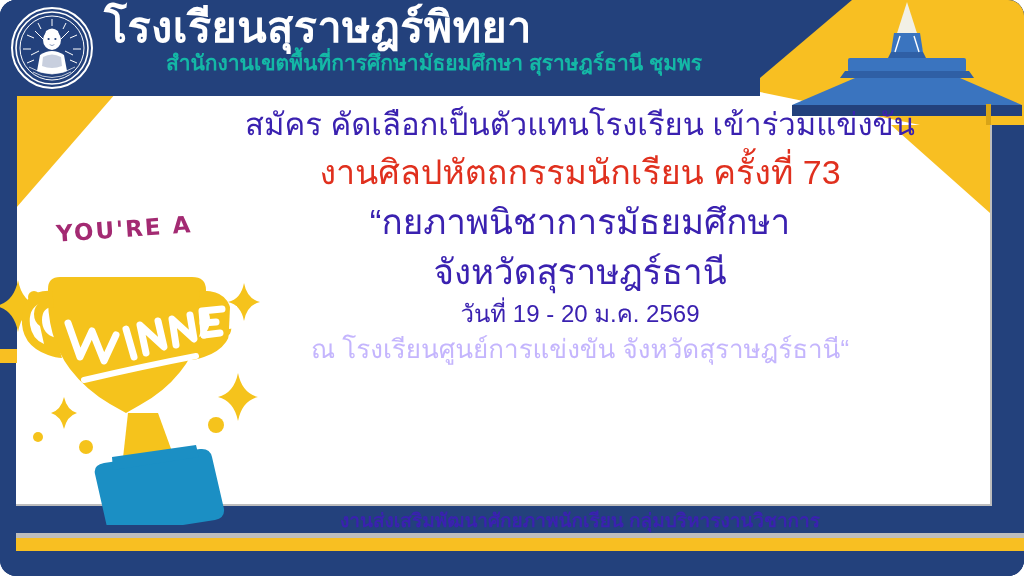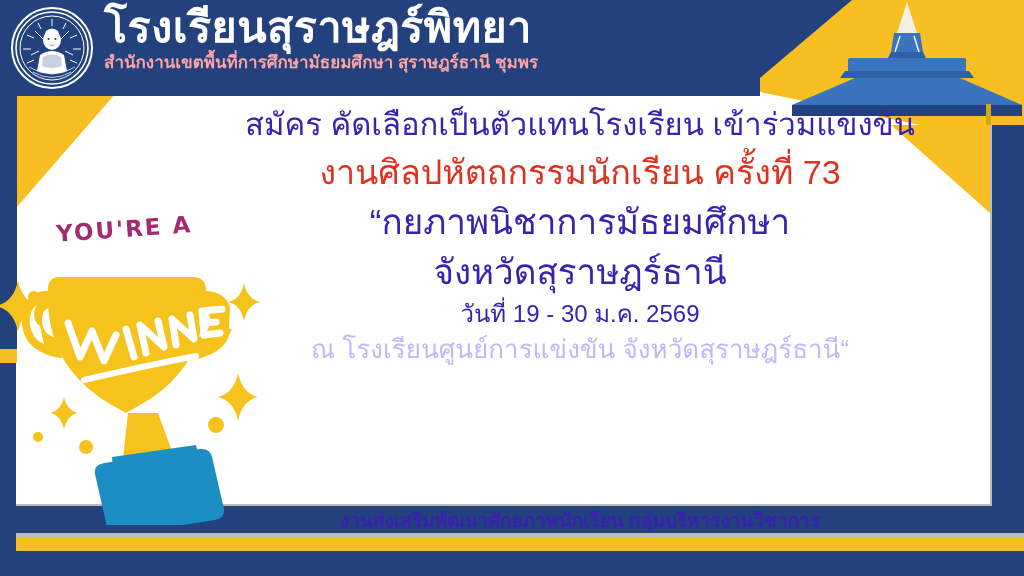--- a/index.html
+++ b/index.html
@@ -10,20 +10,21 @@
   body {
     font-family: "Liberation Sans", "DejaVu Sans", sans-serif;
   }
 
   #poster {
     position: relative;
     width: 1024px;
     height: 576px;
     overflow: hidden;
     background: #23417c;
+    border-radius: 16px;
   }
 
   
   .frame-navy {
     position: absolute;
     inset: 0;
     background: #23417c;
   }
 
   
@@ -59,25 +60,26 @@
   }
   .header-title {
     font-size: 43px;
     line-height: 48px;
     font-weight: bold;
     color: #ffffff;
     letter-spacing: 0.5px;
     white-space: nowrap;
   }
   .header-sub {
-    font-size: 17px;
+    font-size: 21px;
     line-height: 24px;
     font-weight: bold;
-    color: #fca5a5;
-    white-space: nowrap;
+    color: #14b8a6;
+    white-space: nowrap;
+    text-align: center;
   }
 
   
   .pavilion-wrap {
     position: absolute;
     right: 0;
     top: 0;
     width: 264px;
     height: 125px;
     z-index: 6;
@@ -371,21 +373,21 @@
     </svg>
   </div>
 
   <div class="youre-a">YOU'RE A</div>
 
   <div class="copy">
     <div class="line-apply">สมัคร คัดเลือกเป็นตัวแทนโรงเรียน เข้าร่วมแข่งขัน</div>
     <div class="line-event">งานศิลปหัตถกรรมนักเรียน ครั้งที่ 73</div>
     <div class="line-fest1">“กยภาพนิชาการมัธยมศึกษา</div>
     <div class="line-fest2">จังหวัดสุราษฎร์ธานี</div>
-    <div class="line-date">วันที่ 19 - 30 ม.ค. 2569</div>
+    <div class="line-date">วันที่ 19 - 20 ม.ค. 2569</div>
     <div class="line-venue">ณ โรงเรียนศูนย์การแข่งขัน จังหวัดสุราษฎร์ธานี“</div>
   </div>
 
   <div class="footer-credit">งานส่งเสริมพัฒนาศักยภาพนักเรียน กลุ่มบริหารงานวิชาการ</div>
 
   <div class="bar-gray"></div>
   <div class="bar-yellow"></div>
   <div class="bar-navy-bottom"></div>
 
 </div>

